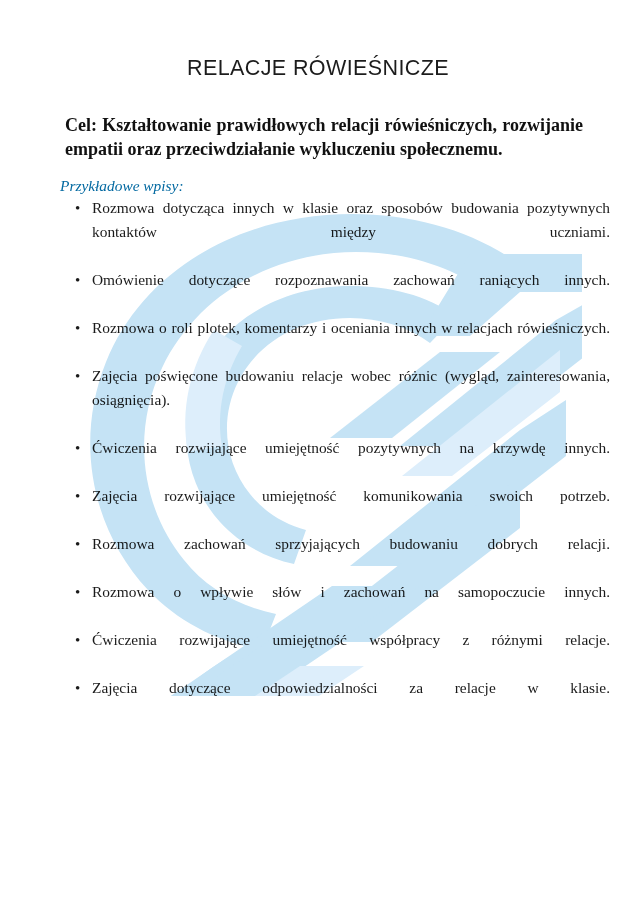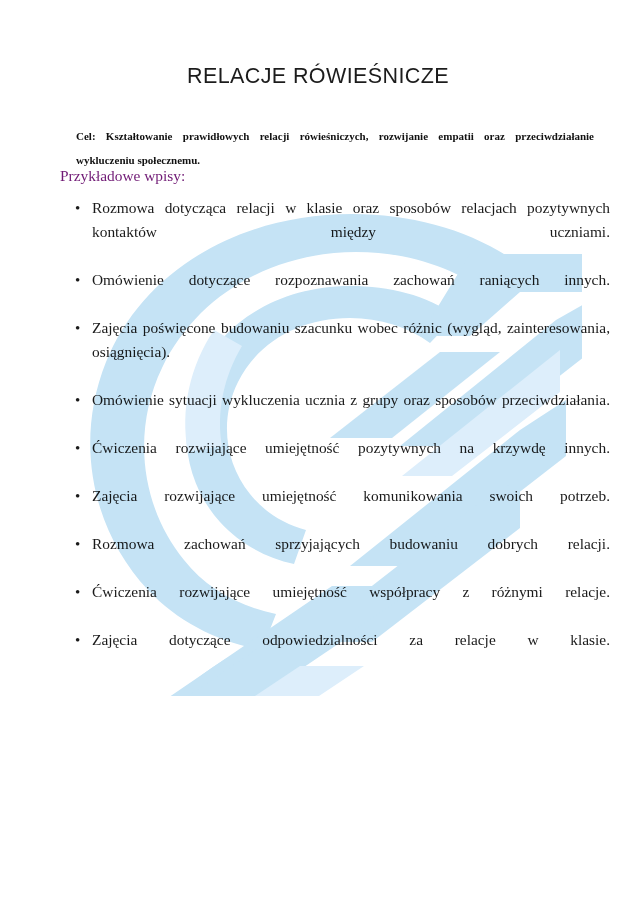--- a/index.html
+++ b/index.html
@@ -38,44 +38,45 @@
     mix-blend-mode:multiply;
   }
 
   .doc-title{
     text-align:center;
     font-family:"Liberation Sans","DejaVu Sans",sans-serif;
     font-size:21.5px;
     font-weight:400;
     letter-spacing:0.4px;
     color:#1c1c1c;
-    margin:8px;
+    margin:0;
     padding-top:56px;
   }
 
   .goal{
-    margin:16px;
+    margin:5px;
     position:absolute;
     left:60px;top:108px;
     width:518px;
-    font-size:11px;
+    font-size:18px;
     font-weight:bold;
     line-height:24px;
     text-align:justify;
     text-justify:inter-word;
     color:#111;
   }
 
   .intro{
     position:absolute;
-    left:60px;top:164px;
+    left:60px;top:174px;
     width:518px;
     font-size:15.4px;
     line-height:24px;
-    color:#701a75;
+    color:#0369a1;
+    font-style:italic;
   }
 
   ul.entries{
     position:absolute;
     left:60px;top:196px;
     width:518px;
     margin:0;
     padding:0 0 0 32px;
     list-style:none;
   }
@@ -212,26 +213,27 @@
 
   <div class="content">
 
     <h1 class="doc-title">RELACJE RÓWIEŚNICZE</h1>
 
     <p class="goal">Cel: Kształtowanie prawidłowych relacji rówieśniczych, rozwijanie empatii oraz przeciwdziałanie wykluczeniu społecznemu.</p>
 
     <div class="intro">Przykładowe wpisy:</div>
 
     <ul class="entries">
-      <li>Rozmowa dotycząca relacji w klasie oraz sposobów relacjach pozytywnych kontaktów między uczniami.</li>
+      <li>Rozmowa dotycząca innych w klasie oraz sposobów budowania pozytywnych kontaktów między uczniami.</li>
       <li>Omówienie dotyczące rozpoznawania zachowań raniących innych.</li>
-      <li>Zajęcia poświęcone budowaniu szacunku wobec różnic (wygląd, zainteresowania, osiągnięcia).</li>
-      <li>Omówienie sytuacji wykluczenia ucznia z grupy oraz sposobów przeciwdziałania.</li>
+      <li>Rozmowa o roli plotek, komentarzy i oceniania innych w relacjach rówieśniczych.</li>
+      <li>Zajęcia poświęcone budowaniu relacje wobec różnic (wygląd, zainteresowania, osiągnięcia).</li>
       <li>Ćwiczenia rozwijające umiejętność pozytywnych na krzywdę innych.</li>
       <li>Zajęcia rozwijające umiejętność komunikowania swoich potrzeb.</li>
       <li>Rozmowa zachowań sprzyjających budowaniu dobrych relacji.</li>
+      <li>Rozmowa o wpływie słów i zachowań na samopoczucie innych.</li>
       <li>Ćwiczenia rozwijające umiejętność współpracy z różnymi relacje.</li>
       <li>Zajęcia dotyczące odpowiedzialności za relacje w klasie.</li>
 
     </ul>
 
   </div>
 </div>
 
 </body></html>

